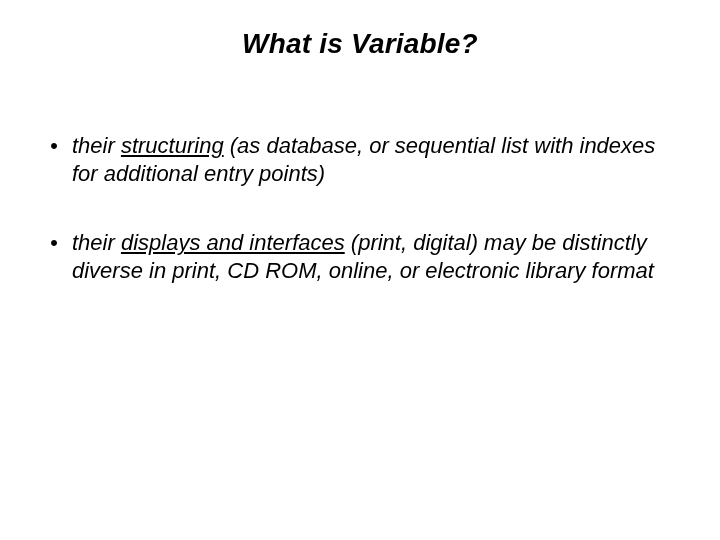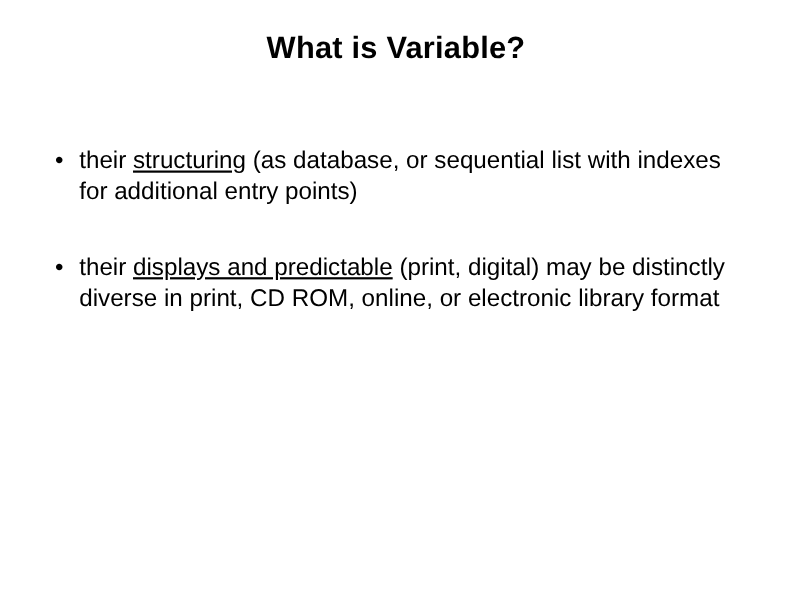--- a/index.html
+++ b/index.html
@@ -13,48 +13,50 @@
     }
     .slide {
       padding: 28px 48px 0 48px;
     }
     .title {
       text-align: center;
       font-size: 28px;
       font-weight: 700;
       margin-bottom: 72px;
       letter-spacing: 0.2px;
+      font-style: italic;
     }
     .bullets {
       list-style: none;
       padding-left: 0;
     }
     .bullets > li {
       position: relative;
       padding-left: 24px;
       font-size: 22px;
       line-height: 1.25;
       margin-bottom: 42px;
       font-weight: 400;
+      font-style: italic;
     }
     .bullets > li::before {
       content: "•";
       position: absolute;
       left: 2px;
       top: 0;
       font-size: 22px;
     }
     .u { text-decoration: underline; }
   </style>
 </head>
 <body>
 
 <div class="slide">
   <h1 class="title">What is Variable?</h1>
   <ul class="bullets">
     <li>
       <span>their </span><span class="u">structuring</span><span> (as database, or sequential list with indexes for additional entry points)</span>
     </li>
     <li>
-      <span>their </span><span class="u">displays and predictable</span><span> (print, digital) may be distinctly diverse in print, CD ROM, online, or electronic library format</span>
+      <span>their </span><span class="u">displays and interfaces</span><span> (print, digital) may be distinctly diverse in print, CD ROM, online, or electronic library format</span>
     </li>
   </ul>
 </div>
 
 </body></html>

